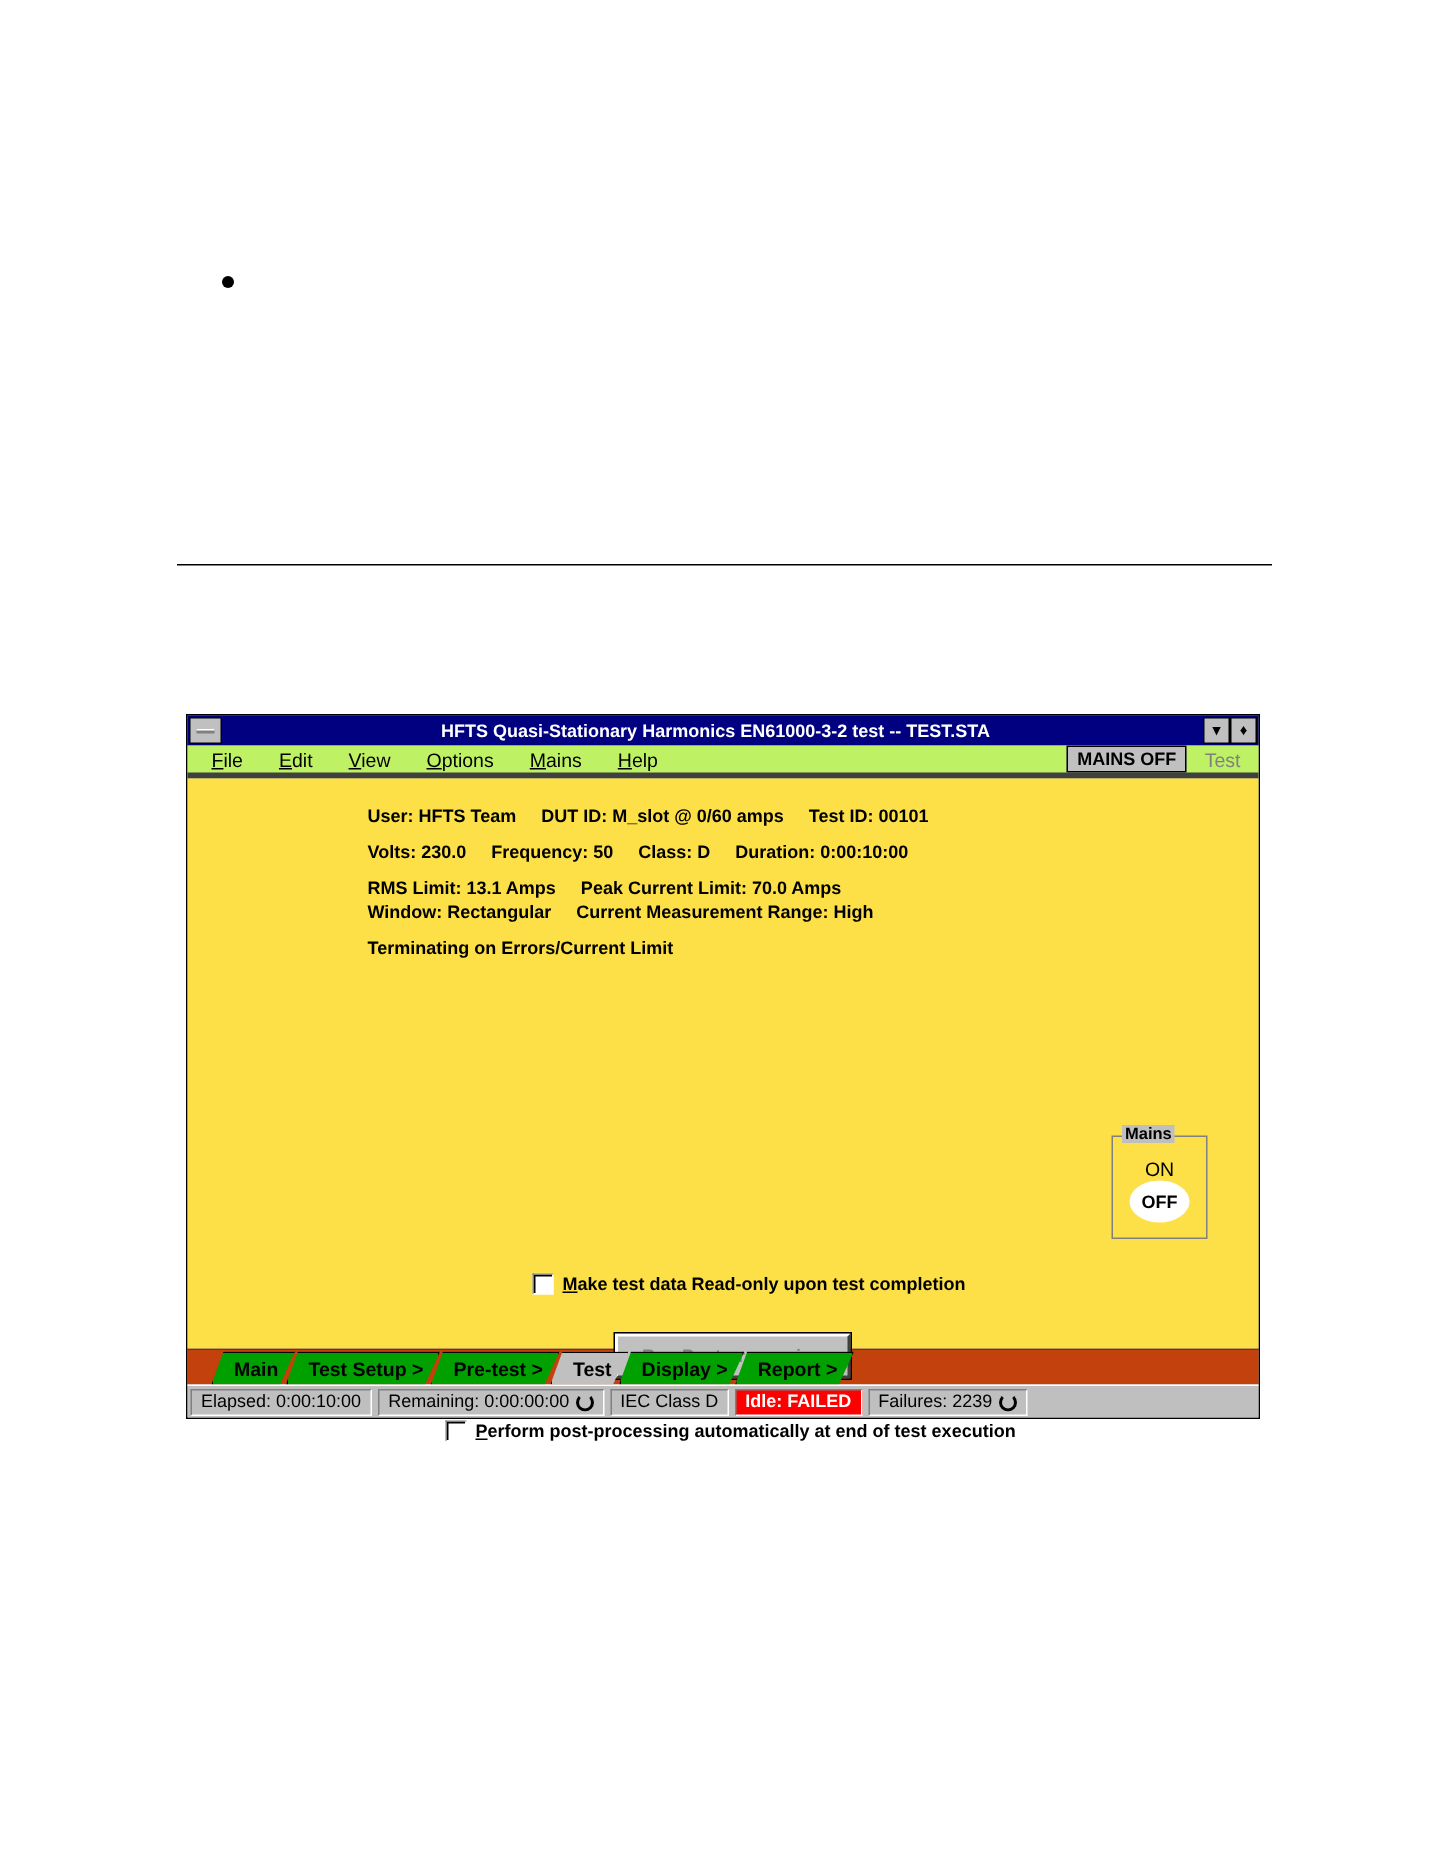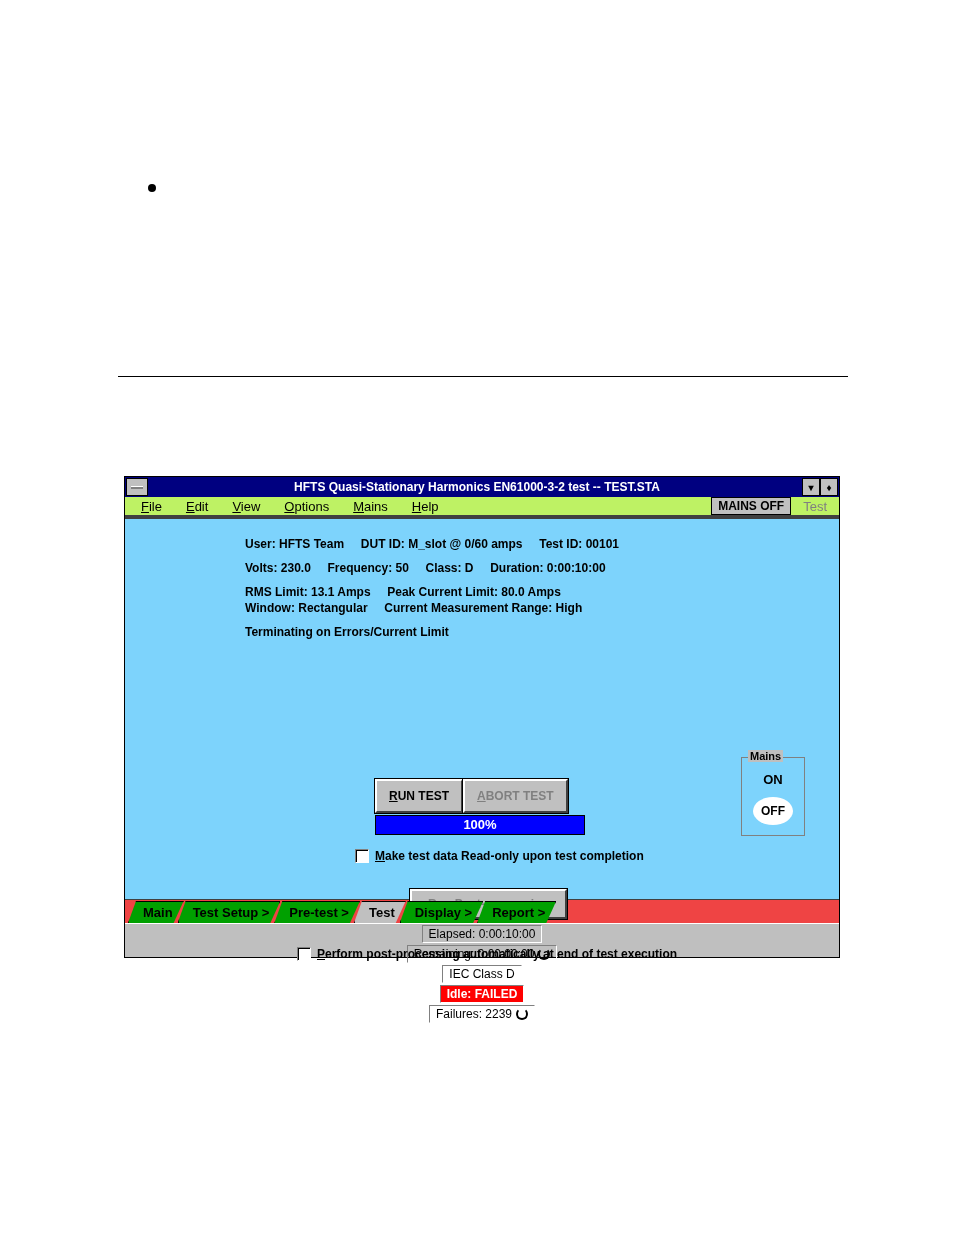--- a/index.html
+++ b/index.html
@@ -103,21 +103,21 @@
     font-size: 12px;
     font-weight: bold;
     margin-right: 4px;
   }
   .tab-ind {
     color: #808080;
     font-size: 13px;
     padding: 0 8px;
   }
   .client {
-    background: #7dd3fc;
+    background: #fde047;
     padding: 18px 32px 10px 120px;
     font-size: 12px;
     font-weight: bold;
     color: #000;
     position: relative;
     min-height: 380px;
   }
   .info-line { margin-bottom: 10px; white-space: pre; }
   .info-line.tight { margin-bottom: 2px; }
   .controls-row {
@@ -168,22 +168,21 @@
     position: absolute;
     top: -8px;
     left: 6px;
     background: #bfbfbf;
     font-size: 11px;
     padding: 0 2px;
     font-weight: bold;
   }
   .mains-on {
     font-size: 13px;
-    font-weight: bold;
-    margin-bottom: 10px;
+    font-weight: normal;
   }
   .mains-off {
     width: 40px;
     height: 28px;
     margin: 0 auto;
     background: #fff;
     border-radius: 50% / 50%;
     display: flex;
     align-items: center;
     justify-content: center;
@@ -222,49 +221,48 @@
     background: #c0c0c0;
     border-top: 2px solid #fff;
     border-left: 2px solid #fff;
     border-right: 2px solid #404040;
     border-bottom: 2px solid #404040;
     padding: 6px 16px;
     outline: 1px solid #000;
   }
   .post-btn u { text-decoration: underline; }
   .tabstrip {
-    background: #ef4444;
+    background: #c2410c;
     height: 24px;
     display: flex;
     align-items: flex-end;
-    padding: 0 3px;
+    padding: 0 16px;
     border-top: 1px solid #404040;
   }
   .tab {
     height: 22px;
     line-height: 22px;
     font-size: 13px;
     font-weight: bold;
     padding: 0 10px 0 14px;
     margin-right: -6px;
     position: relative;
     border: 1px solid #000;
     border-bottom: none;
     clip-path: polygon(8px 0, 100% 0, calc(100% - 10px) 100%, 0 100%);
   }
   .tab.green { background: #00a000; color: #000; }
   .tab.grey  { background: #c0c0c0; color: #000; }
   .statusbar {
-    height: 34px;
+    height: 22px;
     background: #bfbfbf;
     display: flex;
     align-items: center;
     font-size: 12px;
     border-top: 1px solid #fff;
-    flex-direction: column;
   }
   .sb-cell {
     border: 1px solid;
     border-color: #808080 #fff #fff #808080;
     padding: 1px 6px;
     margin: 1px 2px;
     height: 18px;
     line-height: 15px;
     display: flex;
     align-items: center;
@@ -311,33 +309,24 @@
     <div class="mi"><u>M</u>ains</div>
     <div class="mi"><u>H</u>elp</div>
     <div class="spacer"></div>
     <div class="mains-off-ind">MAINS OFF</div>
     <div class="tab-ind">Test</div>
   </div>
 
   <div class="client">
     <div class="info-line">User: HFTS Team     DUT ID: M_slot @ 0/60 amps     Test ID: 00101</div>
     <div class="info-line">Volts: 230.0     Frequency: 50     Class: D     Duration: 0:00:10:00</div>
-    <div class="info-line tight">RMS Limit: 13.1 Amps     Peak Current Limit: 80.0 Amps</div>
+    <div class="info-line tight">RMS Limit: 13.1 Amps     Peak Current Limit: 70.0 Amps</div>
     <div class="info-line">Window: Rectangular     Current Measurement Range: High</div>
     <div class="info-line">Terminating on Errors/Current Limit</div>
 
-    <div class="controls-row">
-      <div>
-        <div class="btn-row">
-          <div class="btn"><u>R</u>UN TEST</div>
-          <div class="btn disabled"><u>A</u>BORT TEST</div>
-        </div>
-        <div class="progress">100%</div>
-      </div>
-    </div>
 
     <div class="mains-group">
       <div class="mains-legend">Mains</div>
       <div class="mains-on">ON</div>
       <div class="mains-off">OFF</div>
     </div>
 
     <div class="check-row c1">
       <div class="checkbox"></div>
       <span><u>M</u>ake test data Read-only upon test completion</span>

